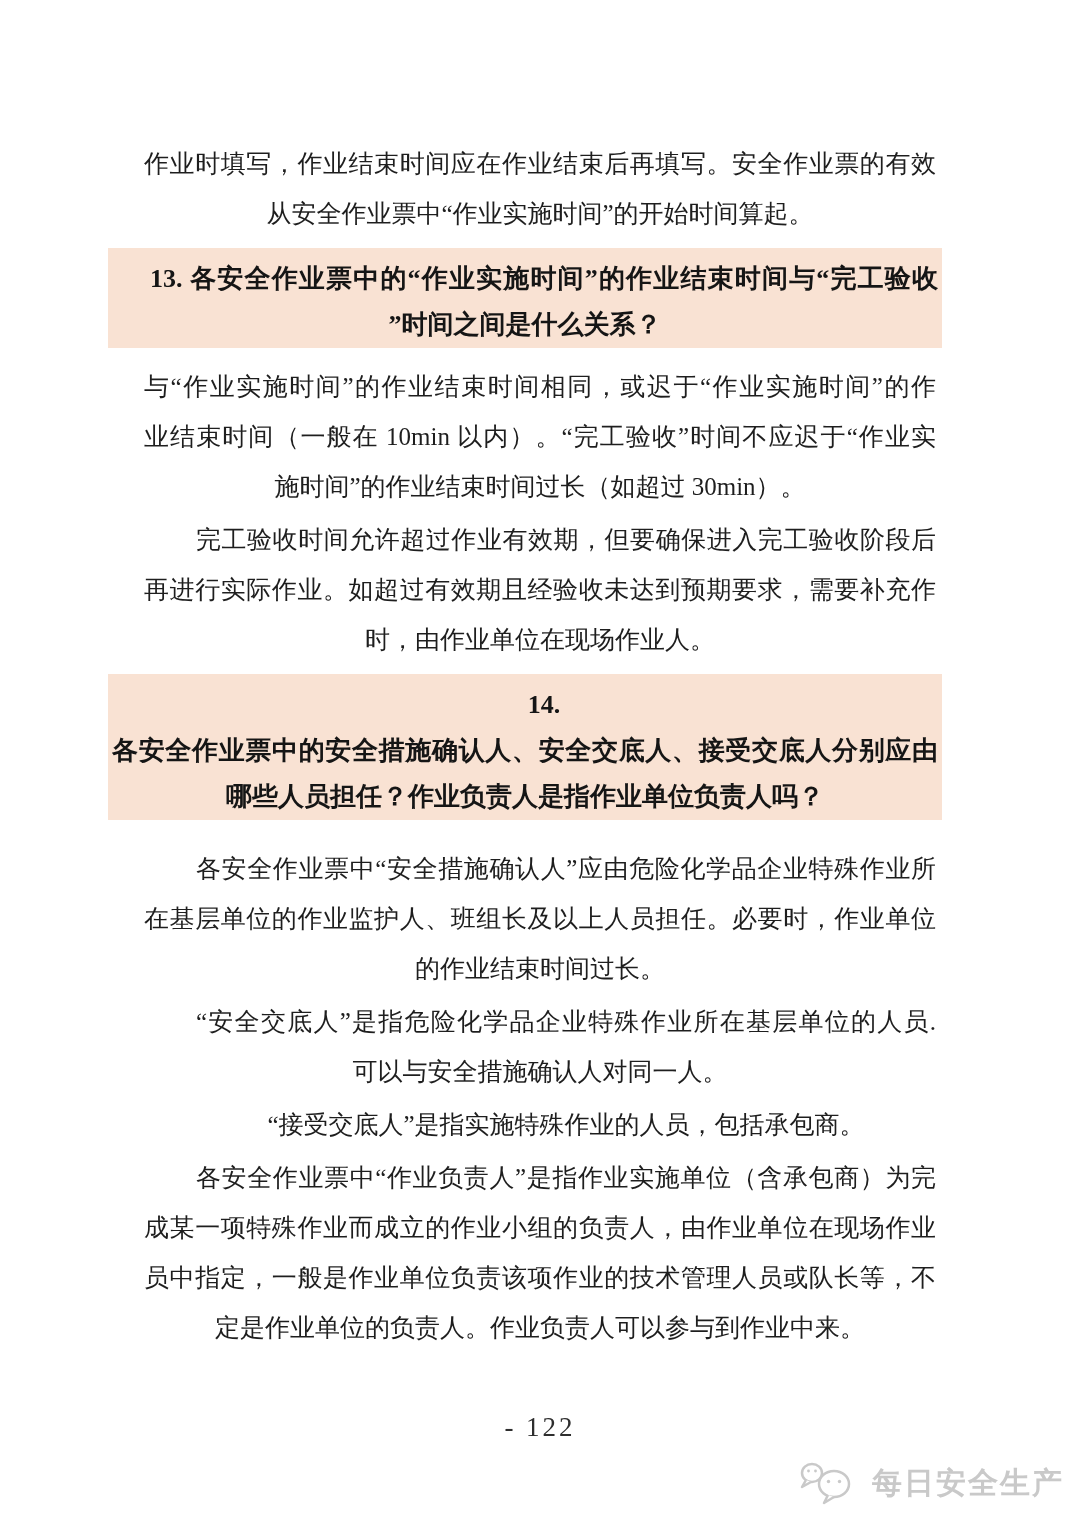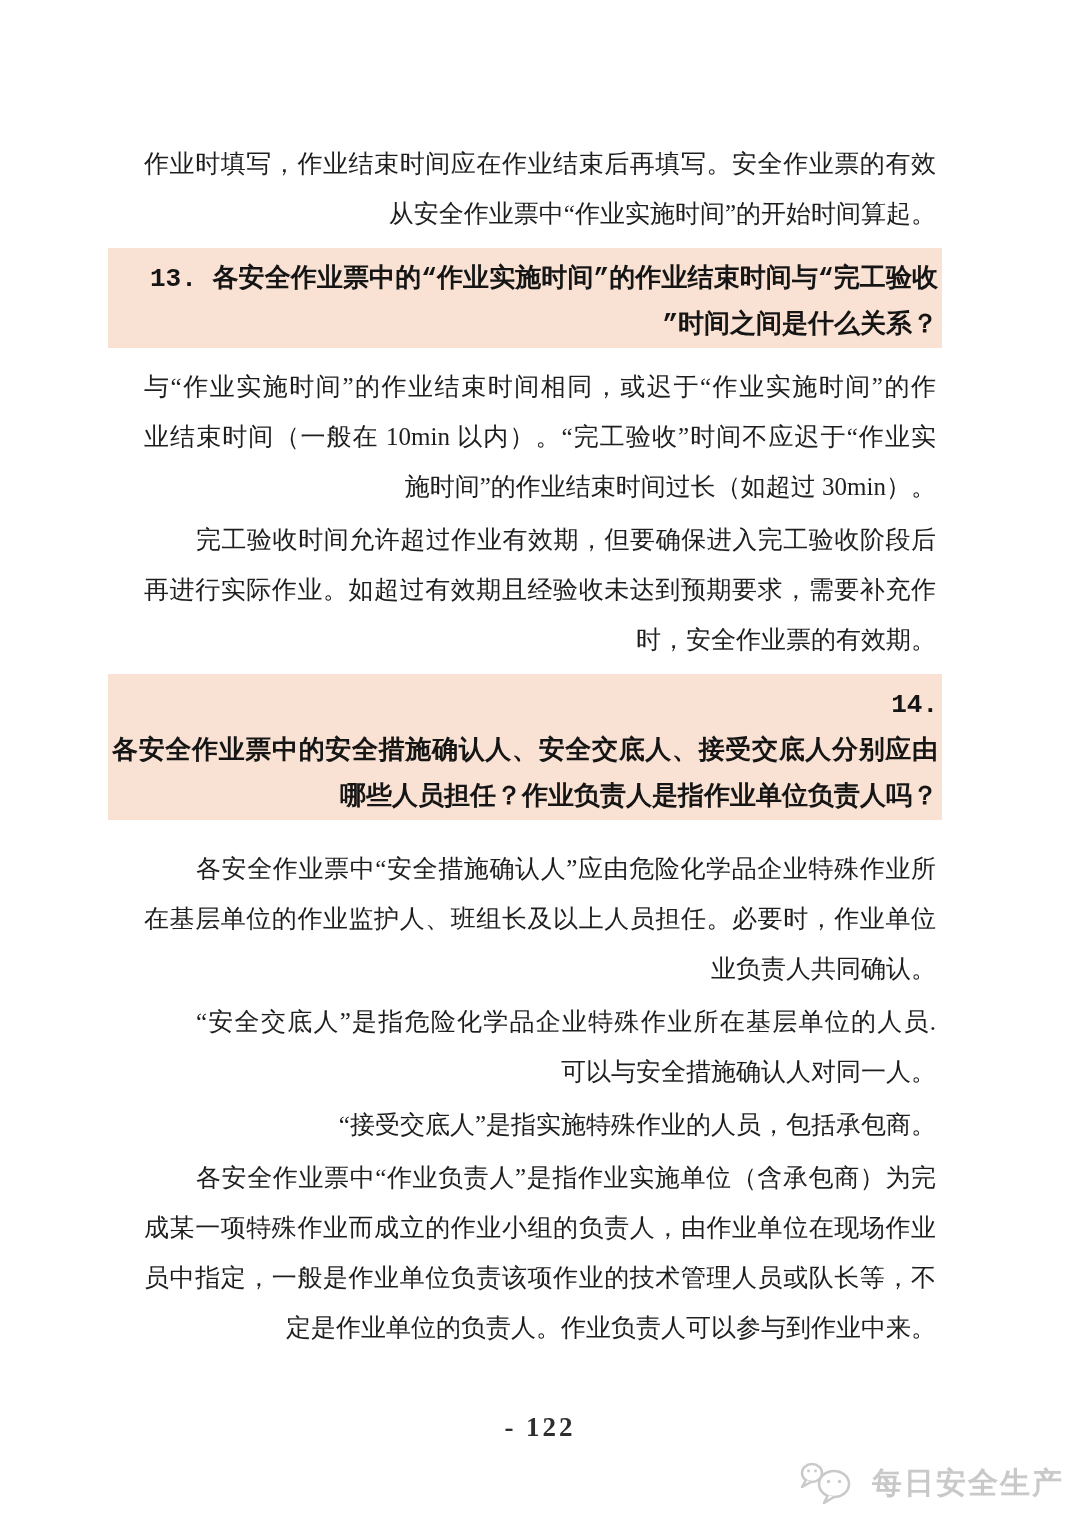--- a/index.html
+++ b/index.html
@@ -17,52 +17,51 @@
     left: 135px;
     top: 130px;
     width: 810px;
   }
   .para { margin: 9px; font-size: 25px; }
   .line {
     display: block;
     line-height: 50px;
     height: 50px;
     overflow: hidden;
-    text-align: right;
+    text-align: center;
   }
   .full {
     text-align: justify;
     text-align-last: justify;
   }
   .ind { text-indent: 52px; }
   .q-ind { text-indent: 38px; }
   .tight { margin-top: -6px; }
   .q-block {
     background: #f9e2d3;
     margin-left: -27px;
     width: 834px;
     box-sizing: border-box;
     padding: 8px 4px 0 4px;
     font-weight: bold;
     font-size: 26px;
     color: #151515;
   }
-  .q-block .line { line-height: 46px; height: 46px; font-family: Liberation Mono, monospace; }
+  .q-block .line { line-height: 46px; height: 46px; }
   #a13-1 { margin-top: 14px; }
   #q14 { margin-bottom: 24px; }
   .page-number {
     position: absolute;
     top: 1412px;
     left: 0;
     width: 1080px;
     text-align: center;
     font-size: 27px;
     letter-spacing: 3px;
     color: #2e2e2e;
-    font-weight: bold;
   }
   .watermark {
     position: absolute;
     top: 1458px;
     right: 16px;
     display: flex;
     align-items: center;
     gap: 16px;
     color: #c9c9c9;
     font-size: 30px;
@@ -91,33 +90,33 @@
 
     <p class="para" id="a13-1">
       <span class="line full">与“作业实施时间”的作业结束时间相同，或迟于“作业实施时间”的作</span>
       <span class="line full">业结束时间（一般在 10min 以内）。“完工验收”时间不应迟于“作业实</span>
       <span class="line">施时间”的作业结束时间过长（如超过 30min）。</span>
     </p>
 
     <p class="para tight">
       <span class="line full ind">完工验收时间允许超过作业有效期，但要确保进入完工验收阶段后不</span>
       <span class="line full">再进行实际作业。如超过有效期且经验收未达到预期要求，需要补充作业</span>
-      <span class="line">时，安全作业票的有效期。</span>
+      <span class="line">时，由作业单位在现场作业人。</span>
     </p>
 
     <div class="q-block" id="q14">
       <div class="line q-ind">14.</div>
       <div class="line full">各安全作业票中的安全措施确认人、安全交底人、接受交底人分别应由</div>
       <div class="line">哪些人员担任？作业负责人是指作业单位负责人吗？</div>
     </div>
 
     <p class="para">
       <span class="line full ind">各安全作业票中“安全措施确认人”应由危险化学品企业特殊作业所</span>
       <span class="line full">在基层单位的作业监护人、班组长及以上人员担任。必要时，作业单位作</span>
-      <span class="line">业负责人共同确认。</span>
+      <span class="line">的作业结束时间过长。</span>
     </p>
 
     <p class="para tight">
       <span class="line full ind">“安全交底人”是指危险化学品企业特殊作业所在基层单位的人员.</span>
       <span class="line">可以与安全措施确认人对同一人。</span>
     </p>
 
     <p class="para tight">
       <span class="line ind">“接受交底人”是指实施特殊作业的人员，包括承包商。</span>
     </p>

